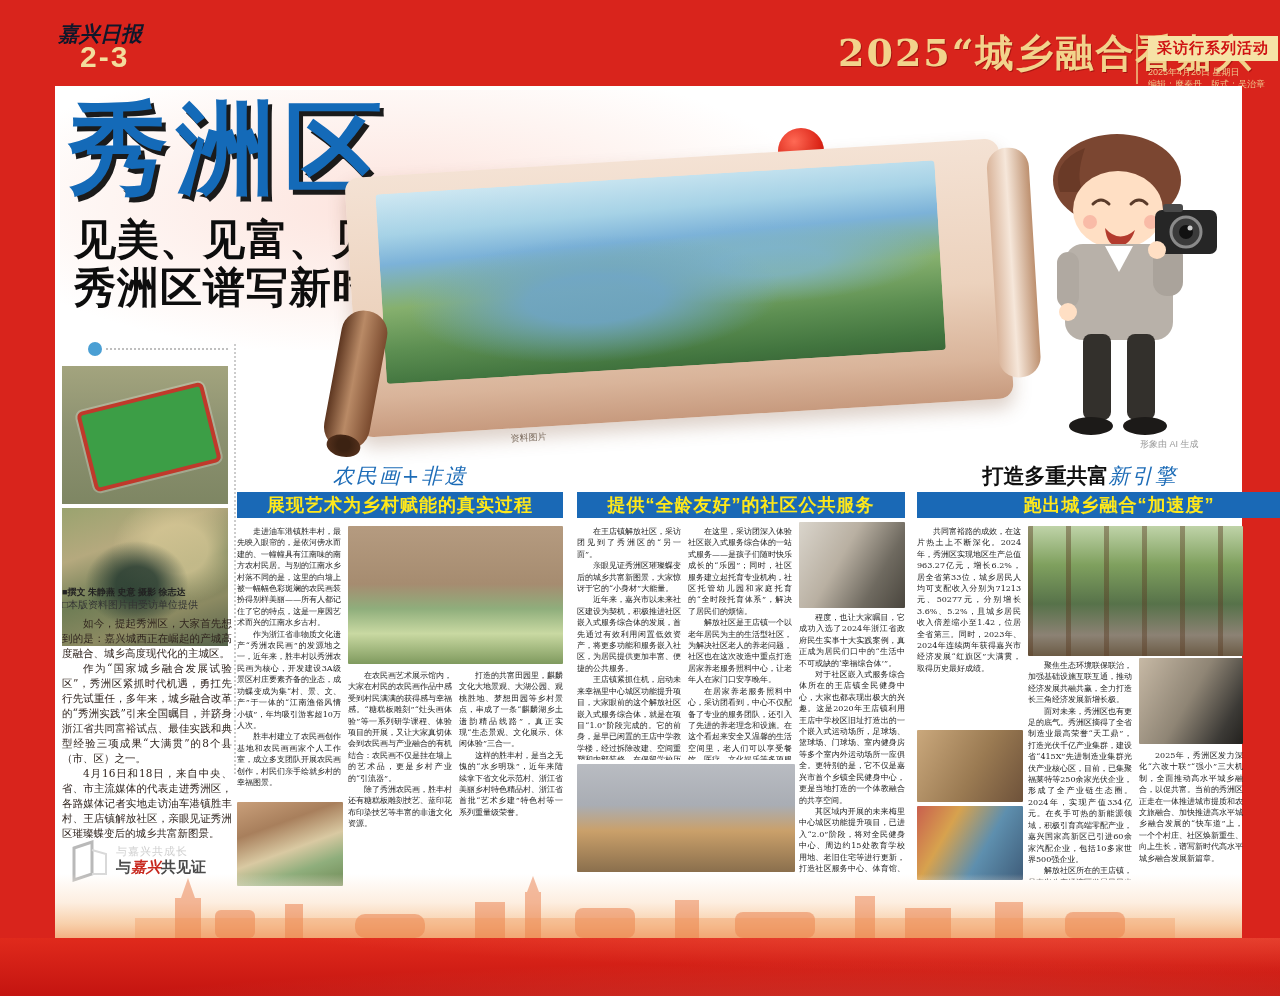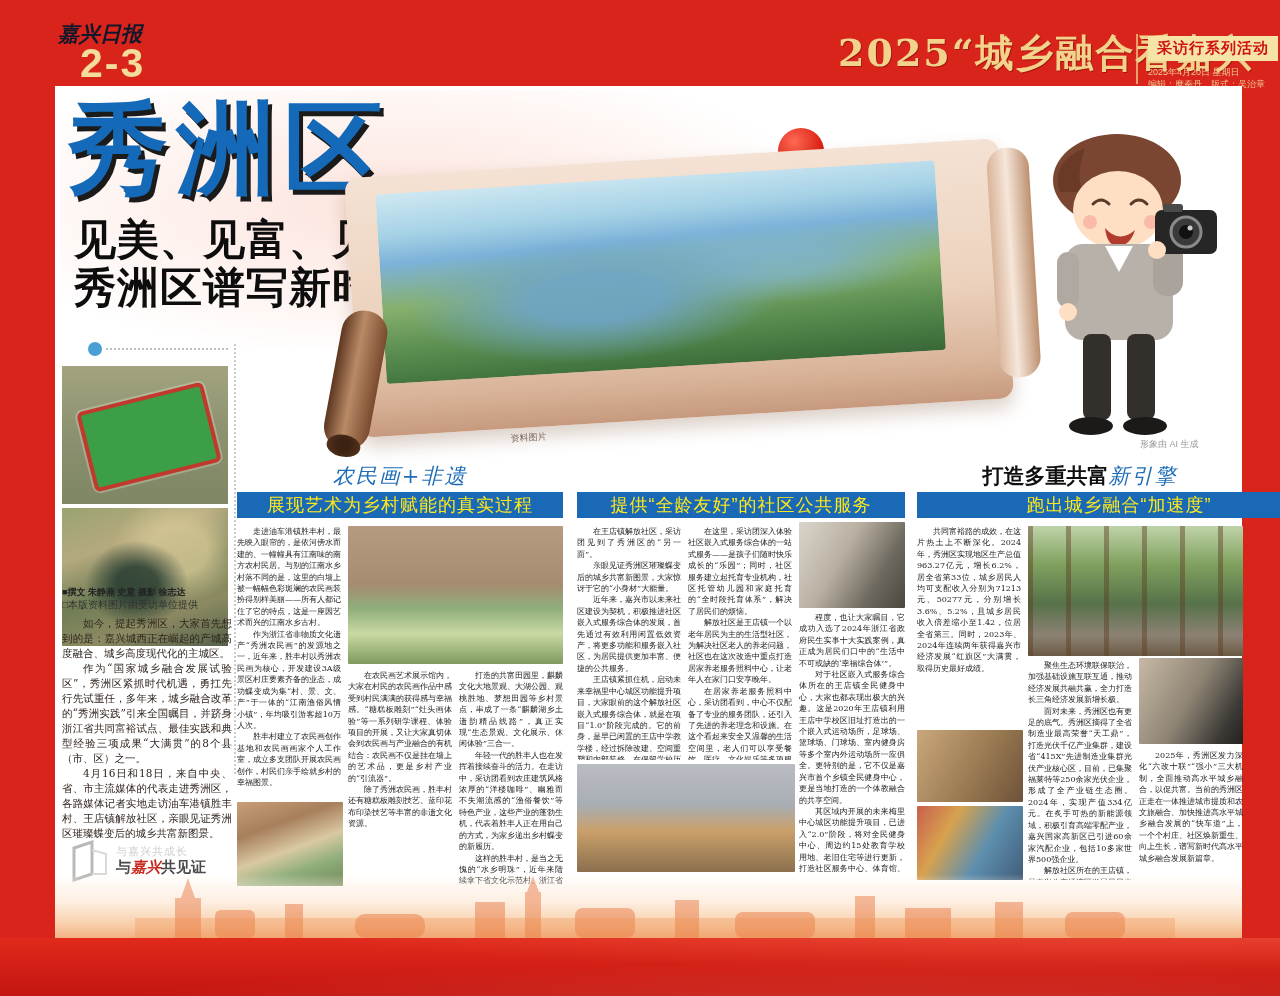--- a/index.html
+++ b/index.html
@@ -1,20 +1,20 @@
 <!DOCTYPE html>
 <html><head>
 <meta charset="utf-8">
 <style>
   html,body{margin:0;padding:0;background:#555;}
   .page{position:relative;width:1280px;height:996px;background:#d9241c;overflow:hidden;
         font-family:"Liberation Sans",sans-serif;}
   
   .m-logo{position:absolute;left:58px;top:20px;font:italic bold 21px "DejaVu Serif",serif;color:#0f172a;}
-  .m-page{position:absolute;left:80px;top:40px;font-weight:bold;font-size:41px;color:#f3dc9c;letter-spacing:2px;}
+  .m-page{position:absolute;left:80px;top:40px;font-weight:bold;font-size:30px;color:#f3dc9c;letter-spacing:2px;}
   .m-campaign{position:absolute;left:838px;top:28px;font-family:"DejaVu Serif",serif;font-weight:bold;
               font-size:38px;color:#f2d38c;letter-spacing:2px;text-shadow:1px 1px 0 rgba(90,0,0,.4);}
   .m-badge{position:absolute;left:1148px;top:36px;background:#f6e3a6;color:#cf1212;font-weight:bold;
            font-size:15px;padding:3px 9px;letter-spacing:1px;}
   .m-date{position:absolute;left:1148px;top:66px;font-size:9px;color:#eec98f;}
   .m-staff{position:absolute;left:1148px;top:78px;font-size:9px;color:#eec98f;}
   .m-divider{position:absolute;left:1136px;top:34px;width:2px;height:50px;background:#f2d38c;opacity:.7;}
   
   .sheet{position:absolute;left:55px;top:86px;width:1187px;height:852px;background:#fff;}
   .glow{position:absolute;left:60px;top:90px;width:740px;height:260px;
@@ -65,21 +65,21 @@
   .intro p{margin:0;text-indent:2em;font:10.5px/15px "DejaVu Serif",serif;color:#30241e;text-align:justify;}
   .brand{position:absolute;left:70px;top:840px;width:170px;height:60px;}
   .brand .ghost{position:absolute;left:46px;top:4px;font-size:11px;color:#cfcfcf;letter-spacing:1px;}
   .brand .main{position:absolute;left:46px;top:18px;font-size:15px;font-weight:bold;color:#4a4a4a;}
   .brand .main .red{color:#c8281e;font-style:italic;font-family:"DejaVu Serif",serif;}
   .vdots{position:absolute;left:234px;top:344px;height:430px;border-left:2px dotted #cccccc;}
   
   .kicker{position:absolute;text-align:center;font-size:21px;line-height:24px;white-space:nowrap;}
   .kicker .pre{font-weight:bold;color:#101010;}
   .kicker .script{font-family:"DejaVu Serif",serif;font-style:italic;font-weight:normal;color:#1d6cb7;letter-spacing:2px;}
-  .headbar{position:absolute;height:26px;background:#1a69b6;color:#ffe81a;font-weight:normal;font-size:18px;
+  .headbar{position:absolute;height:26px;background:#1a69b6;color:#ffe81a;font-weight:bold;font-size:18px;
         text-align:center;line-height:27px;letter-spacing:1px;}
   .col{position:absolute;overflow:hidden;font:8px/11.4px "DejaVu Serif",serif;color:#222;text-align:justify;}
   .col p{margin:0;text-indent:2em;}
   .photo{position:absolute;overflow:hidden;border-radius:1px;}
   .ph-group{background:linear-gradient(180deg,#b59b80 0%,#a68c70 42%,#8fae7c 60%,#c9d9a2 78%,#7f9a5e 100%);}
   .ph-paint{background:linear-gradient(160deg,#c99f7a 0%,#a87f5c 30%,#d9c9a2 55%,#8fae7c 75%,#6f8a55 100%);}
   .ph-tour{background:linear-gradient(120deg,#dad5cc 0%,#b9b0a2 40%,#6f6a60 72%,#4a463e 100%);}
   .ph-kids{background:linear-gradient(180deg,#b9bcc2 0%,#a9adb4 38%,#caa06a 62%,#8a6f4d 100%);}
   .ph-trees{background:
         repeating-linear-gradient(90deg,rgba(90,60,35,.45) 0 5px,transparent 5px 38px),
@@ -187,21 +187,20 @@
     <p>作为浙江省非物质文化遗产“秀洲农民画”的发源地之一，近年来，胜丰村以秀洲农民画为核心，开发建设3A级景区村庄要素齐备的业态，成功蝶变成为集“村、景、文、产”于一体的“江南渔俗风情小镇”，年均吸引游客超10万人次。</p>
     <p>胜丰村建立了农民画创作基地和农民画画家个人工作室，成立多支团队开展农民画创作，村民们亲手绘就乡村的幸福图景。</p>
   </div>
   <div class="photo ph-group" style="left:348px;top:526px;width:215px;height:138px;"></div>
   <div class="col" style="left:348px;top:670px;width:104px;height:216px;">
     <p>在农民画艺术展示馆内，大家在村民的农民画作品中感受到村民满满的获得感与幸福感。“糖糕板雕刻”“灶头画体验”等一系列研学课程、体验项目的开展，又让大家真切体会到农民画与产业融合的有机结合：农民画不仅是挂在墙上的艺术品，更是乡村产业的“引流器”。</p>
     <p>除了秀洲农民画，胜丰村还有糖糕板雕刻技艺、蓝印花布印染技艺等丰富的非遗文化资源。</p>
   </div>
   <div class="col" style="left:459px;top:670px;width:104px;height:216px;">
     <p>打造的共富田园里，麒麟文化大地景观、大湖公园、观桃胜地、梦想田园等乡村景点，串成了一条“麒麟湖乡土遗韵精品线路”，真正实现“生态景观、文化展示、休闲体验”三合一。</p>
-    <p>年轻一代的胜丰人也在发挥着接续奋斗的活力。在走访中，采访团看到农庄建筑风格浓厚的“洋楼咖啡”、幽雅而不失潮流感的“渔俗餐饮”等特色产业，这些产业的蓬勃生机，代表着胜丰人正在用自己的方式，为家乡递出乡村蝶变的新履历。</p>
     <p>这样的胜丰村，是当之无愧的“水乡明珠”，近年来陆续拿下省文化示范村、浙江省美丽乡村特色精品村、浙江省首批“艺术乡建”特色村等一系列重量级荣誉。</p>
 
   </div>
   <div class="photo ph-paint" style="left:237px;top:802px;width:106px;height:84px;"></div>
 
   <div class="kicker" style="left:577px;top:492px;width:328px;">
     <span class="pre">聚焦</span><span class="script">“一老一小一新”</span>
   </div>
   <div class="headbar" style="left:577px;top:492px;width:328px;">提供“全龄友好”的社区公共服务</div>
   <div class="col" style="left:577px;top:526px;width:104px;height:234px;">

